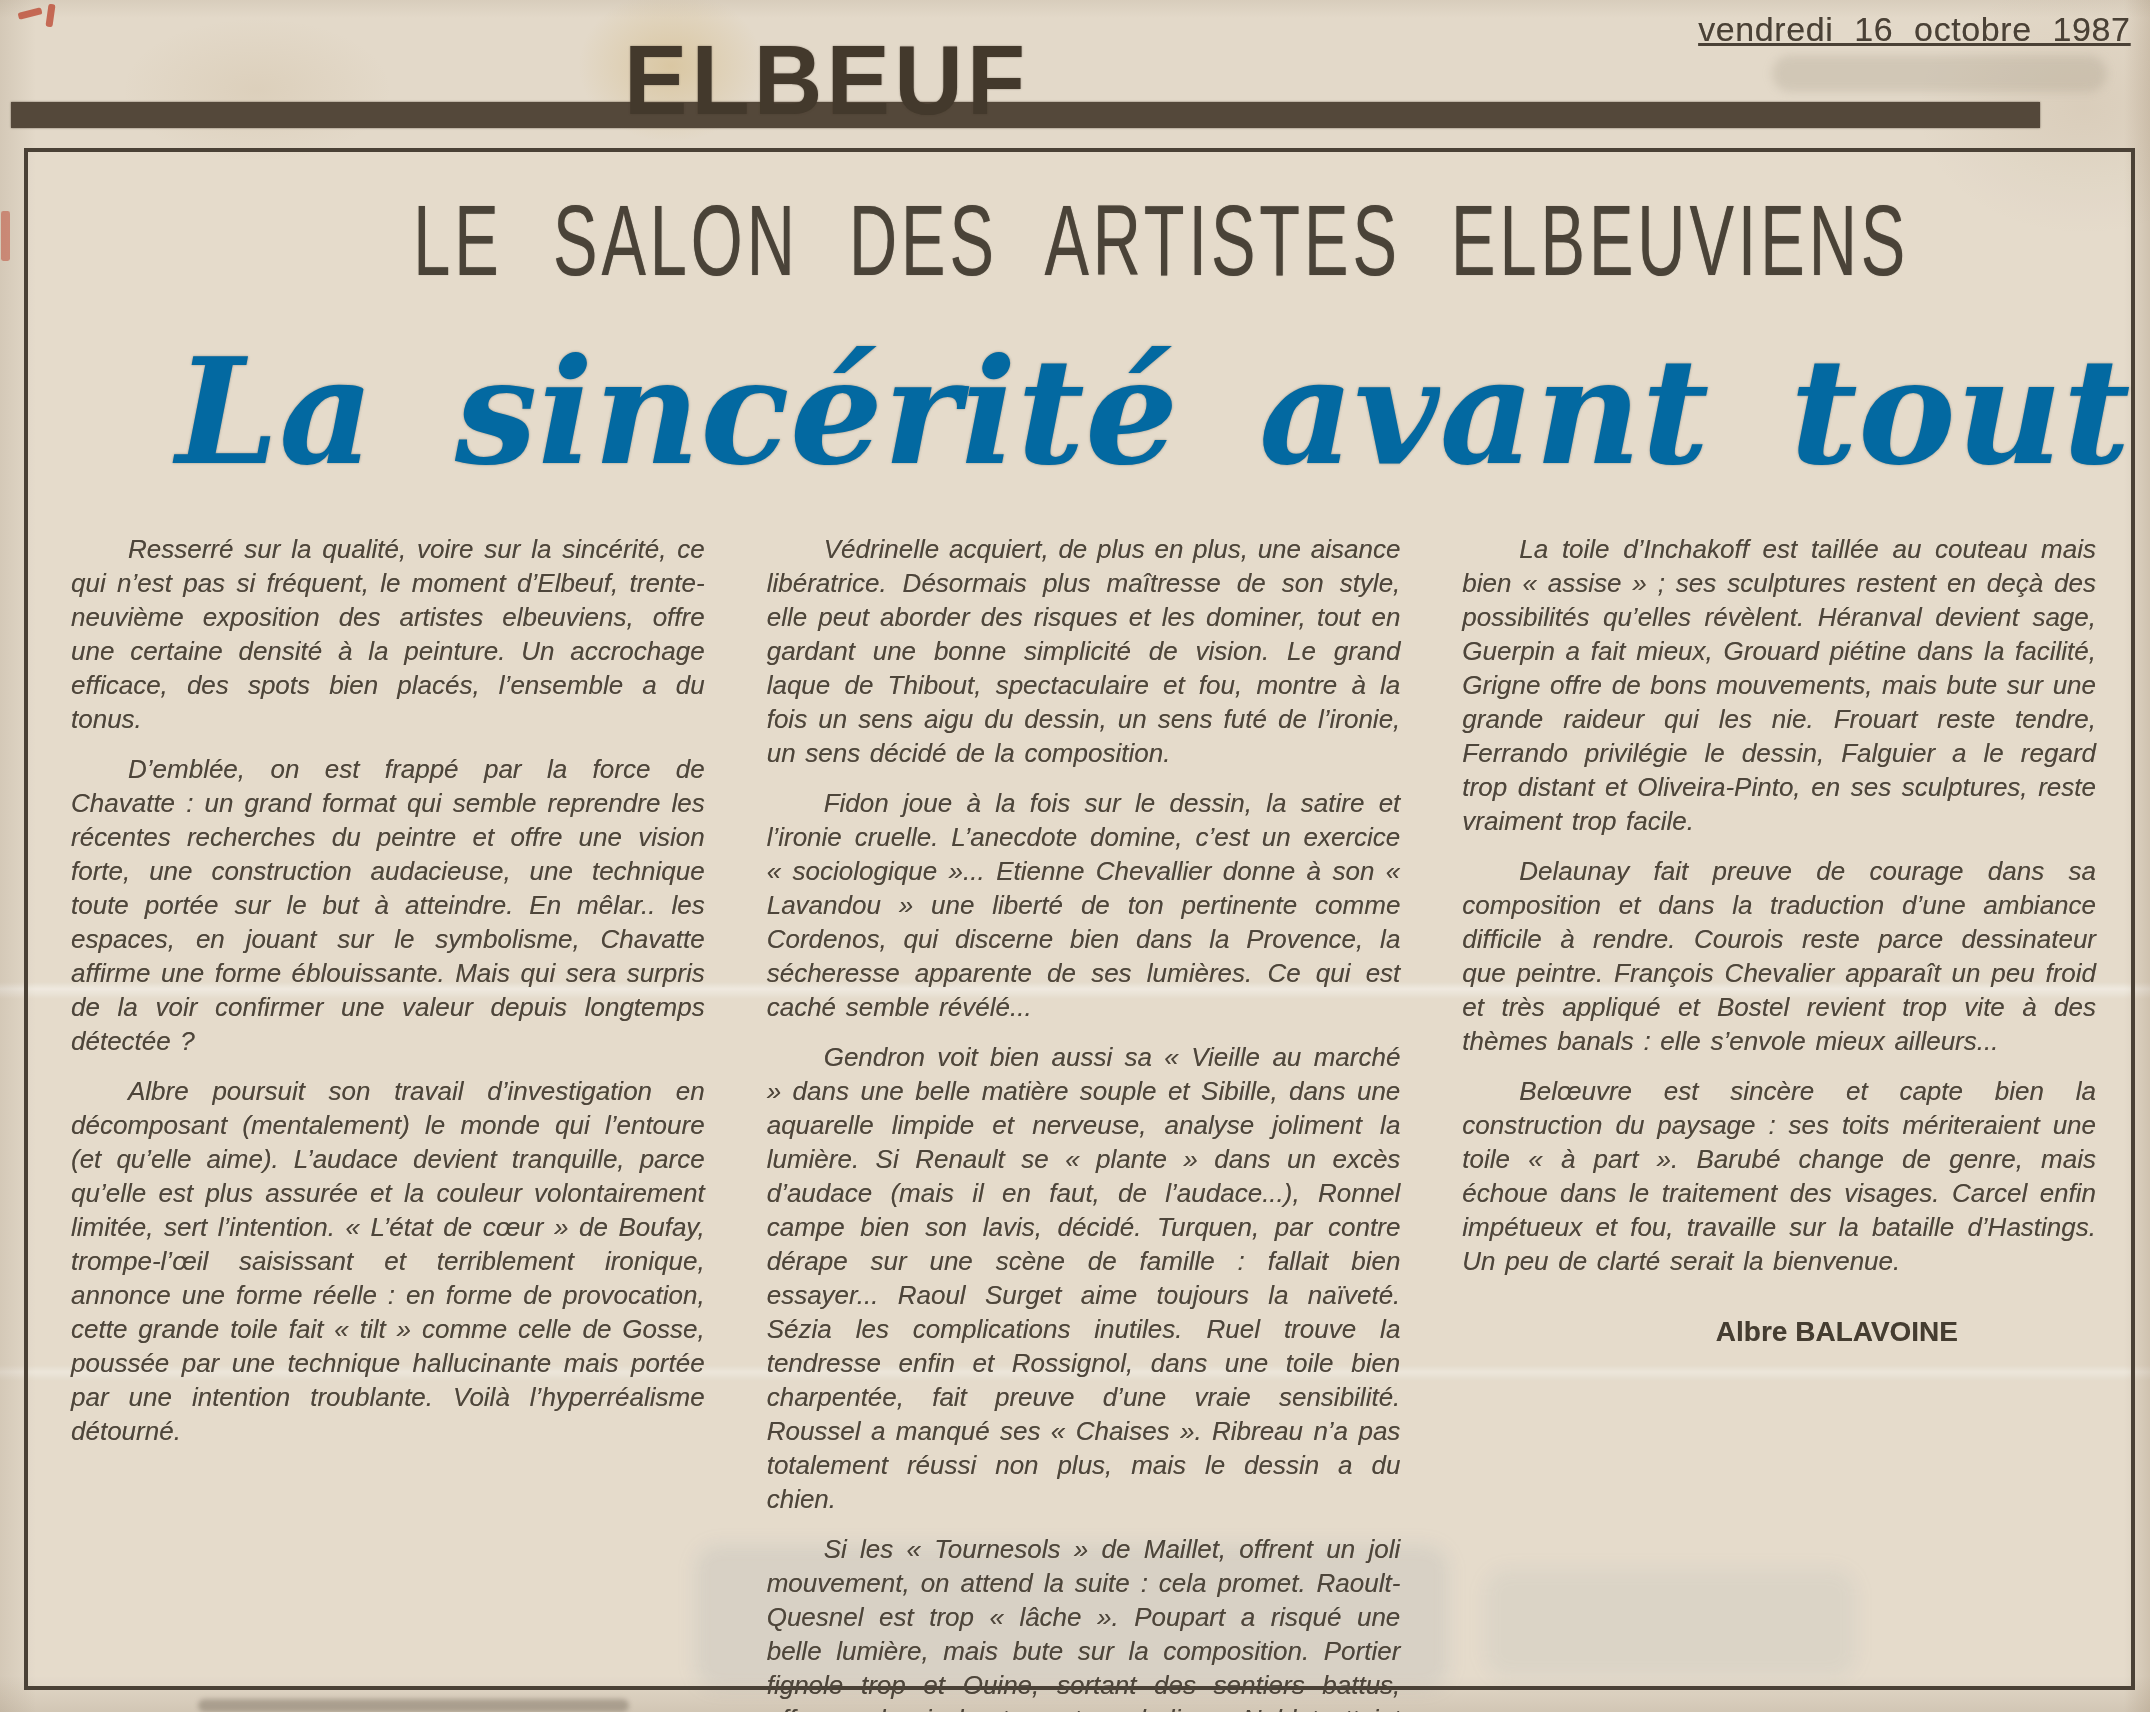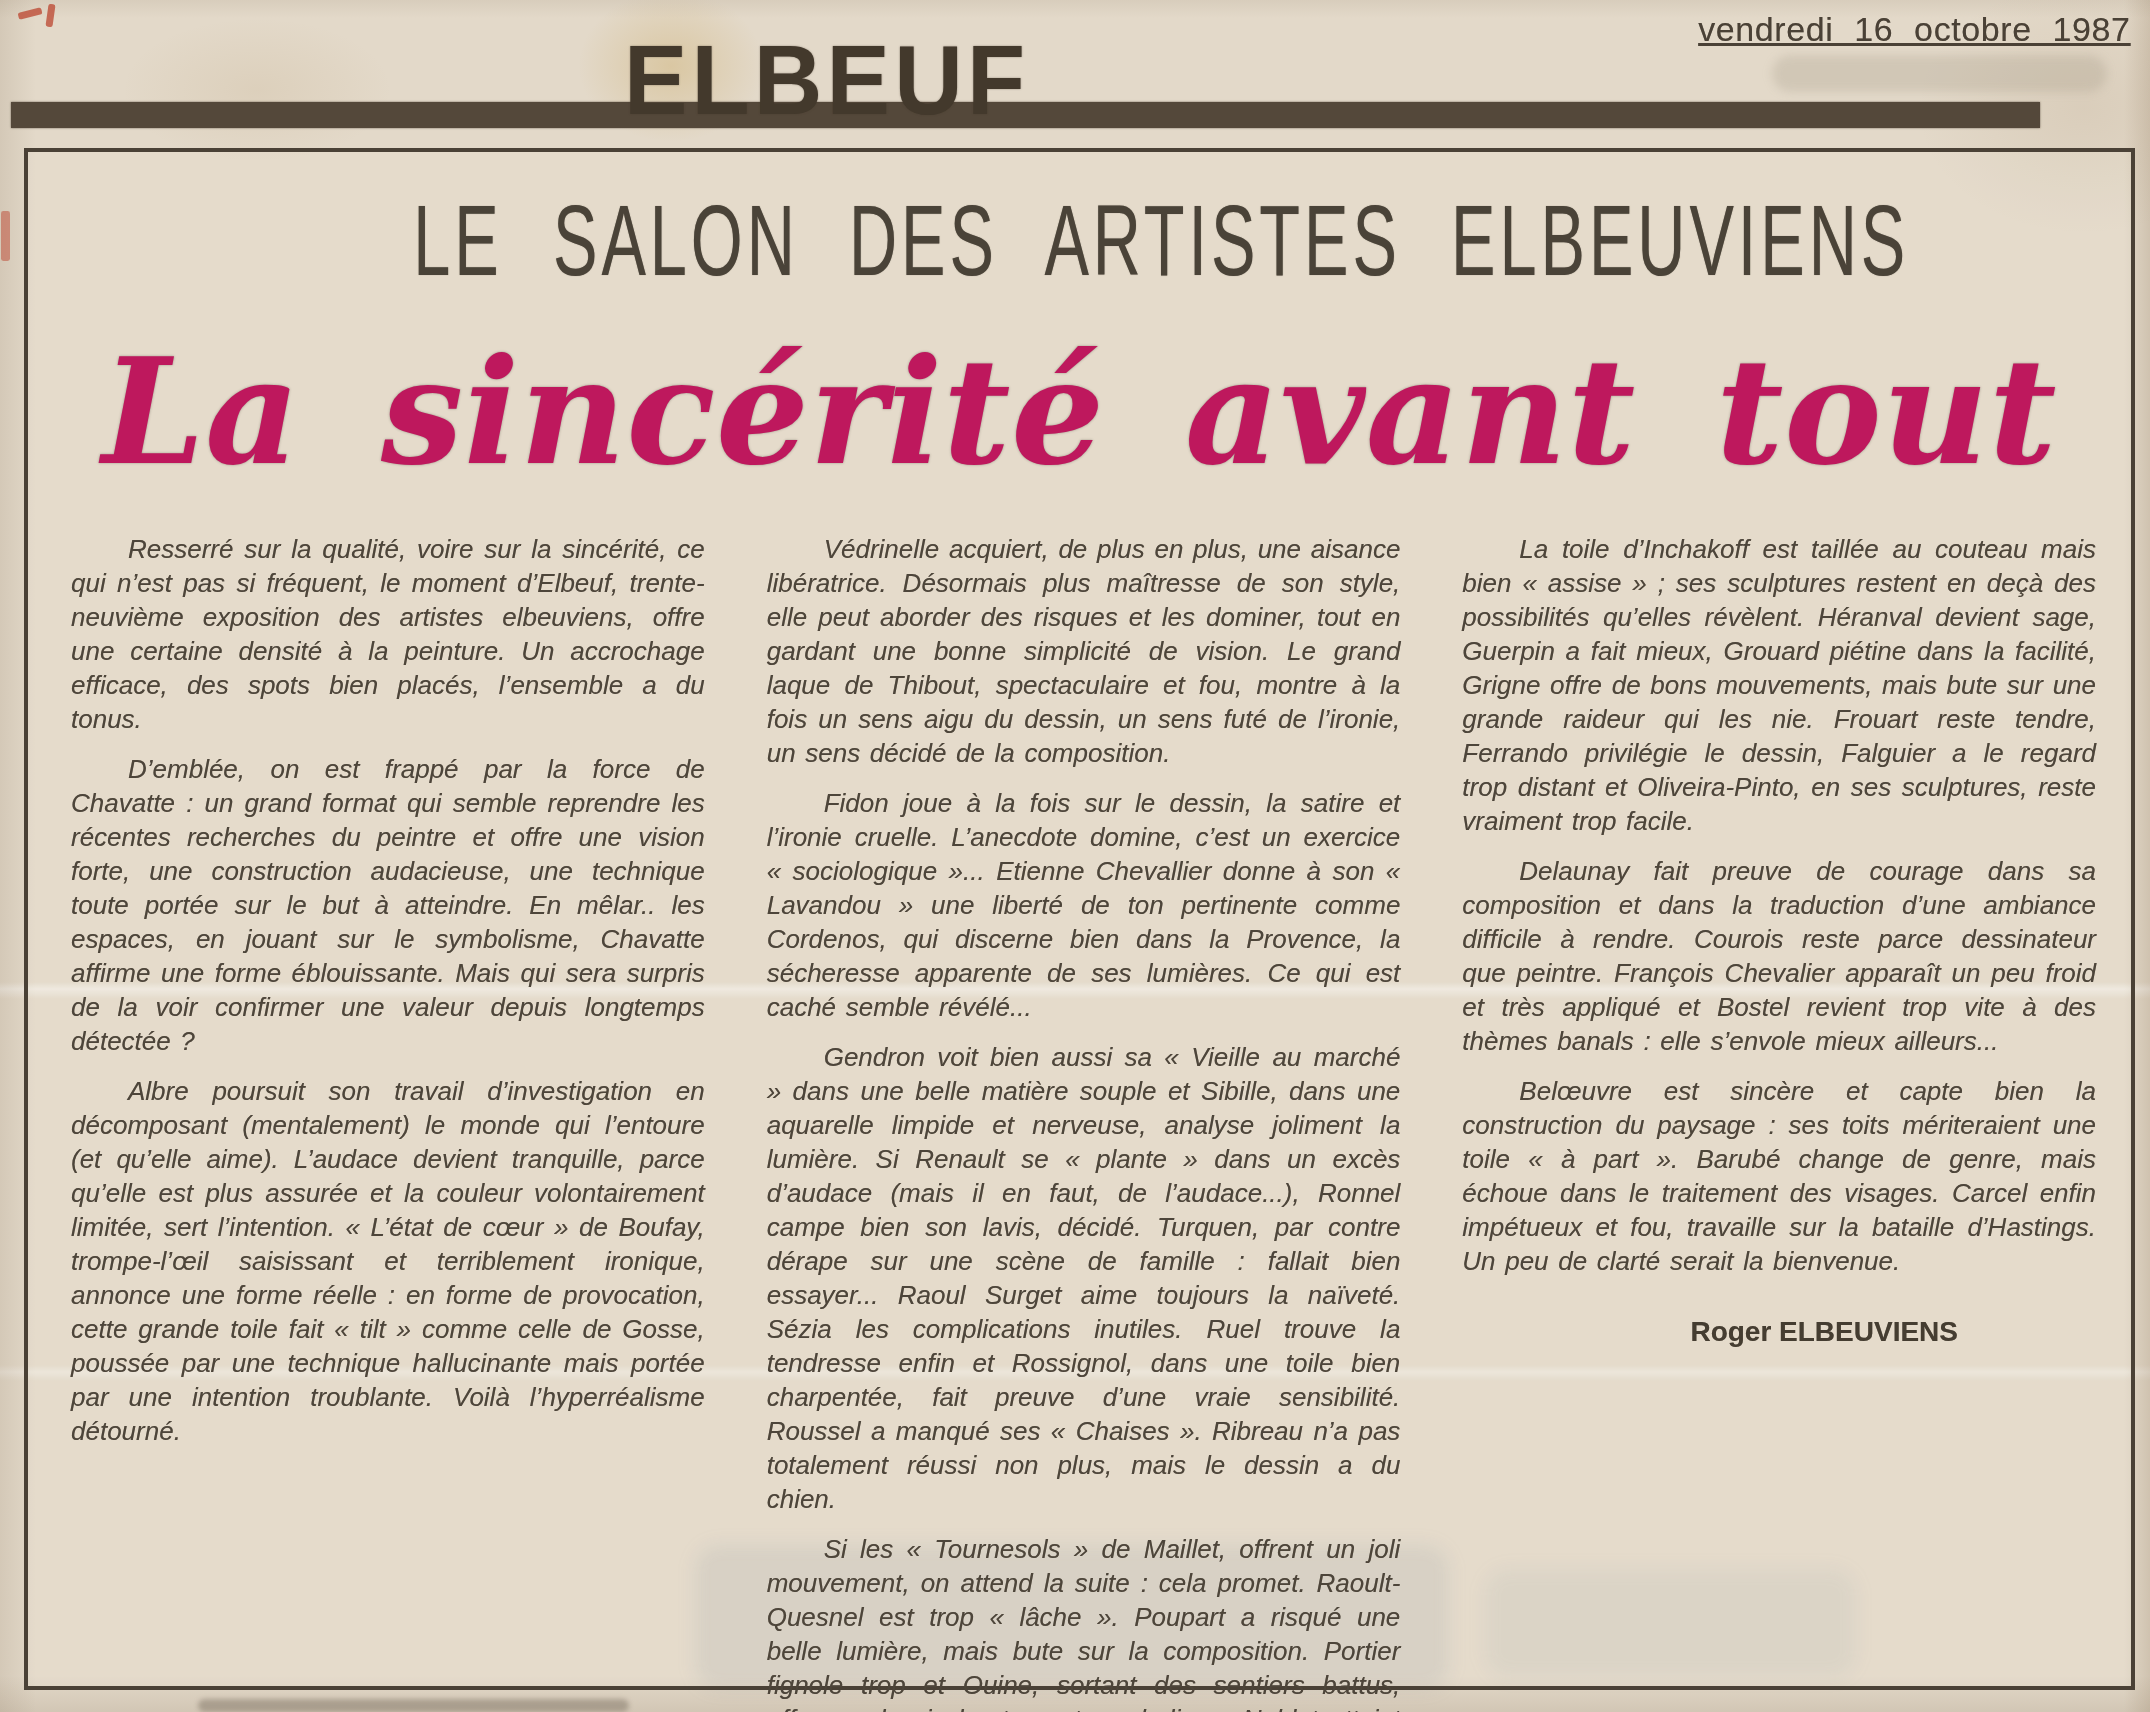--- a/index.html
+++ b/index.html
@@ -68,23 +68,23 @@
     margin-top:36px;text-align:left;line-height:105px;white-space:nowrap;
   }
   .kicker span{
     display:inline-block;
     font-size:101px;font-weight:400;color:#4a4338;
     transform:scaleX(.66);transform-origin:50% 50%;
     letter-spacing:6px;word-spacing:42px;
     text-shadow:0 0 1.2px rgba(74,67,56,.55);
   }
   .headline{
-    margin-top:8.4px;text-align:center;line-height:160px;white-space:nowrap;
+    margin-top:8.4px;text-align:right;line-height:160px;white-space:nowrap;
     font-family:"DejaVu Serif",serif;font-style:italic;font-weight:700;
-    font-size:146px;color:#be185d;
+    font-size:146px;color:#0369a1;
     letter-spacing:0.6px;word-spacing:29px;
     text-shadow:0 0 2.4px rgba(56,50,42,.45);
   }
   .columns{
     display:flex;gap:62px;
     margin-top:40px;padding:0 35px 0 43px;
   }
   .col{flex:1 1 0;min-width:0;}
   .para{
     margin:0 0 16px 0;
@@ -132,18 +132,18 @@
         <p class="para">Fidon joue à la fois sur le dessin, la satire et l’ironie cruelle. L’anecdote domine, c’est un exercice « sociologique »... Etienne Chevallier donne à son « Lavandou » une liberté de ton pertinente comme Cordenos, qui discerne bien dans la Provence, la sécheresse apparente de ses lumières. Ce qui est caché semble révélé...</p>
         <p class="para">Gendron voit bien aussi sa « Vieille au marché » dans une belle matière souple et Sibille, dans une aquarelle limpide et nerveuse, analyse joliment la lumière. Si Renault se « plante » dans un excès d’audace (mais il en faut, de l’audace...), Ronnel campe bien son lavis, décidé. Turquen, par contre dérape sur une scène de famille : fallait bien essayer... Raoul Surget aime toujours la naïveté. Sézia les complications inutiles. Ruel trouve la tendresse enfin et Rossignol, dans une toile bien charpentée, fait preuve d’une vraie sensibilité. Roussel a manqué ses « Chaises ». Ribreau n’a pas totalement réussi non plus, mais le dessin a du chien.</p>
         <p class="para">Si les « Tournesols » de Maillet, offrent un joli mouvement, on attend la suite : cela promet. Raoult-Quesnel est trop « lâche ». Poupart a risqué une belle lumière, mais bute sur la composition. Portier fignole trop et Ouine, sortant des sentiers battus, offre un dessin hautement symbolique. Noblet atteint l’émotion, Natier le naturel, Nacey bute sur la composi-</p>
       </div>
     <div class="col">
       <div>
           <p class="para">La toile d’Inchakoff est taillée au couteau mais bien « assise » ; ses sculptures restent en deçà des possibilités qu’elles révèlent. Héranval devient sage, Guerpin a fait mieux, Grouard piétine dans la facilité, Grigne offre de bons mouvements, mais bute sur une grande raideur qui les nie. Frouart reste tendre, Ferrando privilégie le dessin, Falguier a le regard trop distant et Oliveira-Pinto, en ses sculptures, reste vraiment trop facile.</p>
           <p class="para">Delaunay fait preuve de courage dans sa composition et dans la traduction d’une ambiance difficile à rendre. Courois reste parce dessinateur que peintre. François Chevalier apparaît un peu froid et très appliqué et Bostel revient trop vite à des thèmes banals : elle s’envole mieux ailleurs...</p>
           <p class="para">Belœuvre est sincère et capte bien la construction du paysage : ses toits mériteraient une toile « à part ». Barubé change de genre, mais échoue dans le traitement des visages. Carcel enfin impétueux et fou, travaille sur la bataille d’Hastings. Un peu de clarté serait la bienvenue.</p>
         </div>
-      <div class="byline">Roger ELBEUVIENS</div>
+      <div class="byline">Albre BALAVOINE</div>
 
     </div>
   </div>
 </div>
 
 
 </body></html>

